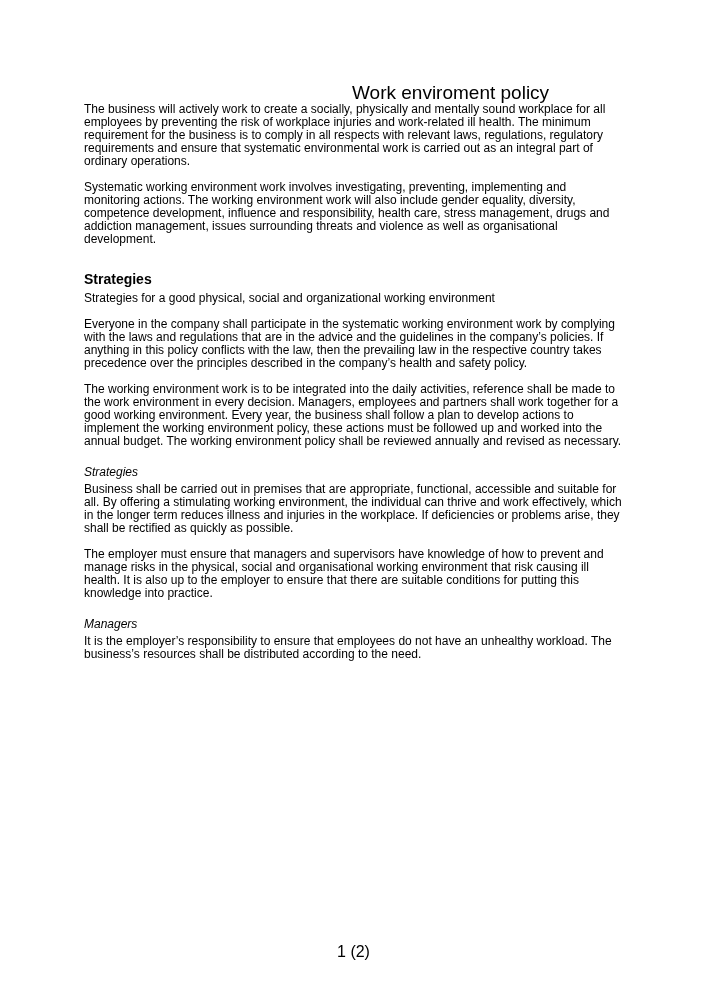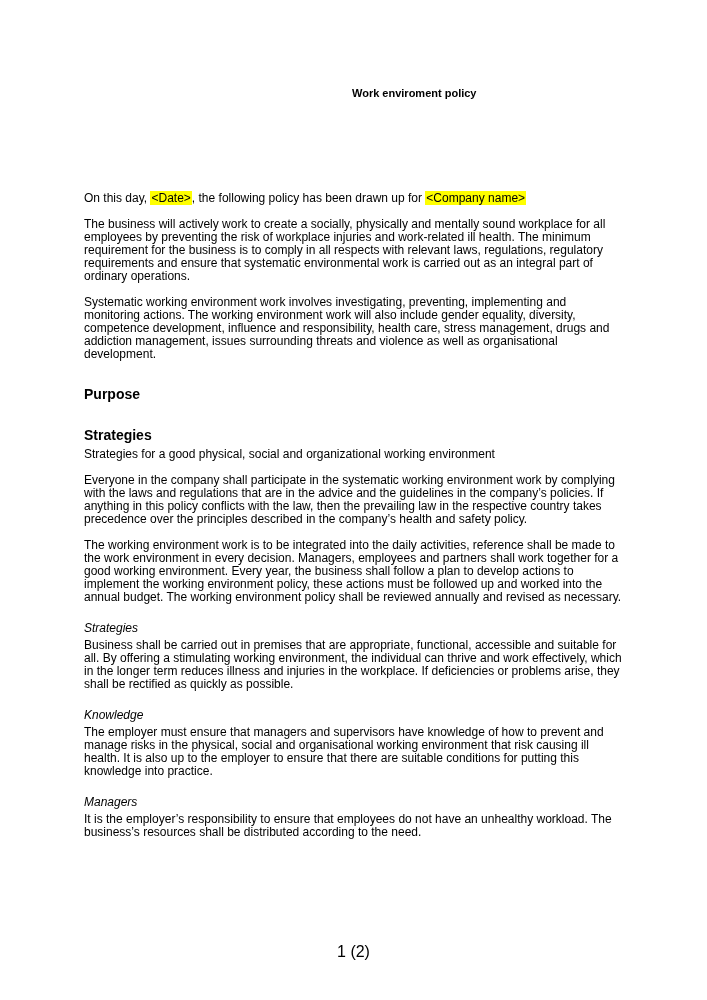--- a/index.html
+++ b/index.html
@@ -14,23 +14,23 @@
     height: 1000px;
     background: #ffffff;
     padding: 83px 84px 0 84px;
     font-family: "Liberation Sans", "DejaVu Sans", sans-serif;
     color: #000000;
     font-size: 12px;
     line-height: 13px;
     overflow: hidden;
   }
   .doc-title {
-    font-size: 11px;
+    font-size: 19px;
     line-height: 20px;
-    font-weight: bold;
+    font-weight: normal;
     margin: 0 0 0 268px;
     padding: 0;
   }
   .intro {
     margin: 89px 0 13px 0;
   }
   p {
     margin: 0 0 13px 0;
   }
   h2 {
@@ -61,36 +61,33 @@
     line-height: 13px;
   }
 </style>
 </head>
 <body>
 
 <div class="page">
 
   <h1 class="doc-title">Work enviroment policy</h1>
 
-  <p class="intro"><span>On this day, </span><mark class="hl">&lt;Date&gt;</mark><span>, the following policy has been drawn up for </span><mark class="hl">&lt;Company name&gt;</mark></p>
 
   <p>The business will actively work to create a socially, physically and mentally sound workplace for all employees by preventing the risk of workplace injuries and work-related ill health. The minimum requirement for the business is to comply in all respects with relevant laws, regulations, regulatory requirements and ensure that systematic environmental work is carried out as an integral part of ordinary operations.</p>
   <p>Systematic working environment work involves investigating, preventing, implementing and monitoring actions. The working environment work will also include gender equality, diversity, competence development, influence and responsibility, health care, stress management, drugs and addiction management, issues surrounding threats and violence as well as organisational development.</p>
 
-  <h2>Purpose</h2>
 
   <h2>Strategies</h2>
   <p>Strategies for a good physical, social and organizational working environment</p>
   <p>Everyone in the company shall participate in the systematic working environment work by complying with the laws and regulations that are in the advice and the guidelines in the company’s policies. If anything in this policy conflicts with the law, then the prevailing law in the respective country takes precedence over the principles described in the company’s health and safety policy.</p>
   <p>The working environment work is to be integrated into the daily activities, reference shall be made to the work environment in every decision. Managers, employees and partners shall work together for a good working environment. Every year, the business shall follow a plan to develop actions to implement the working environment policy, these actions must be followed up and worked into the annual budget. The working environment policy shall be reviewed annually and revised as necessary.</p>
 
   <h3>Strategies</h3>
   <p>Business shall be carried out in premises that are appropriate, functional, accessible and suitable for all. By offering a stimulating working environment, the individual can thrive and work effectively, which in the longer term reduces illness and injuries in the workplace. If deficiencies or problems arise, they shall be rectified as quickly as possible.</p>
 
-  <h3>Knowledge</h3>
   <p>The employer must ensure that managers and supervisors have knowledge of how to prevent and manage risks in the physical, social and organisational working environment that risk causing ill health. It is also up to the employer to ensure that there are suitable conditions for putting this knowledge into practice.</p>
 
   <h3>Managers</h3>
   <p>It is the employer’s responsibility to ensure that employees do not have an unhealthy workload. The business’s resources shall be distributed according to the need.</p>
 
   <div class="footer">1 (2)</div>
 
 </div>
 
 </body></html>

